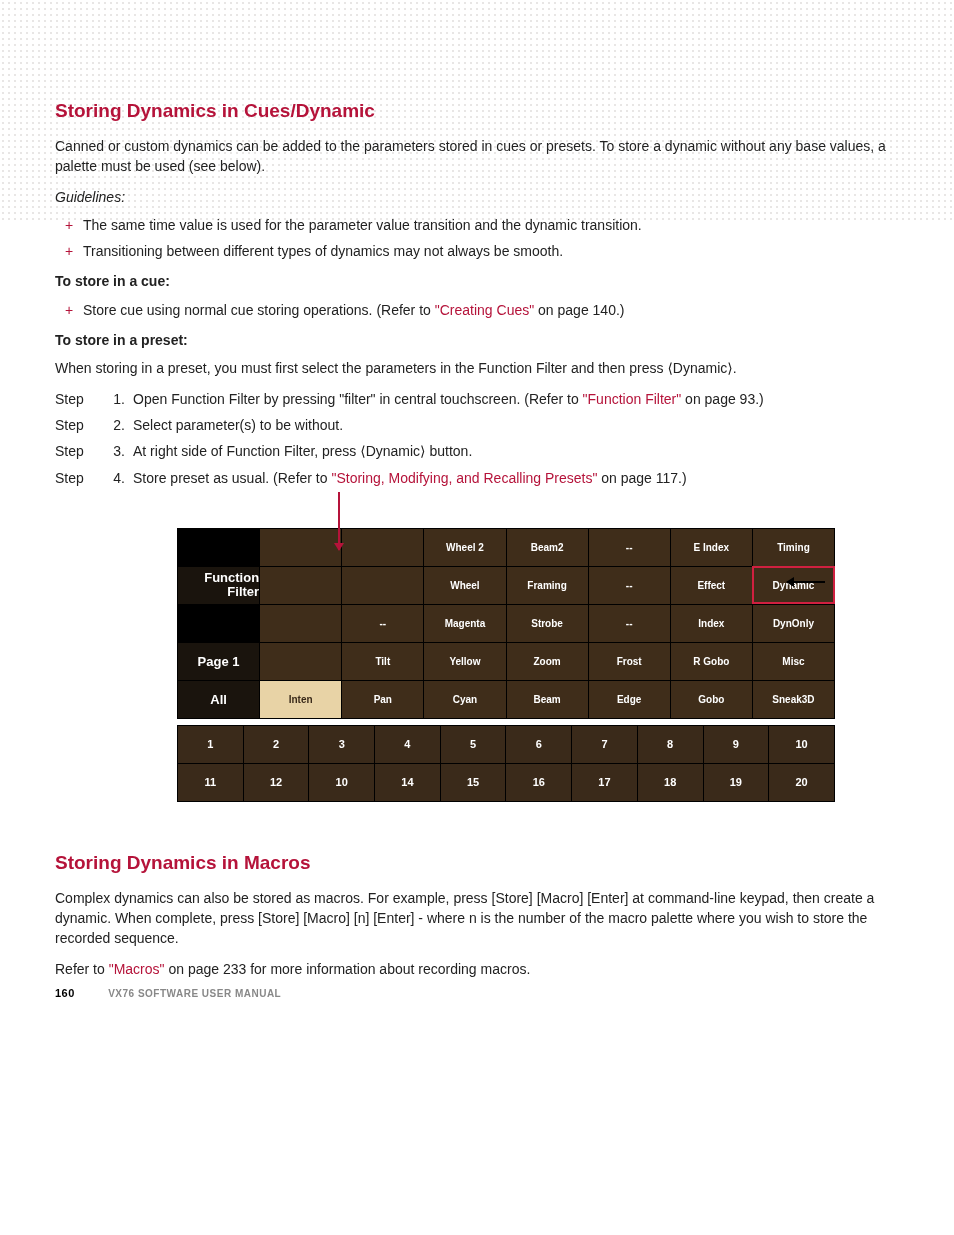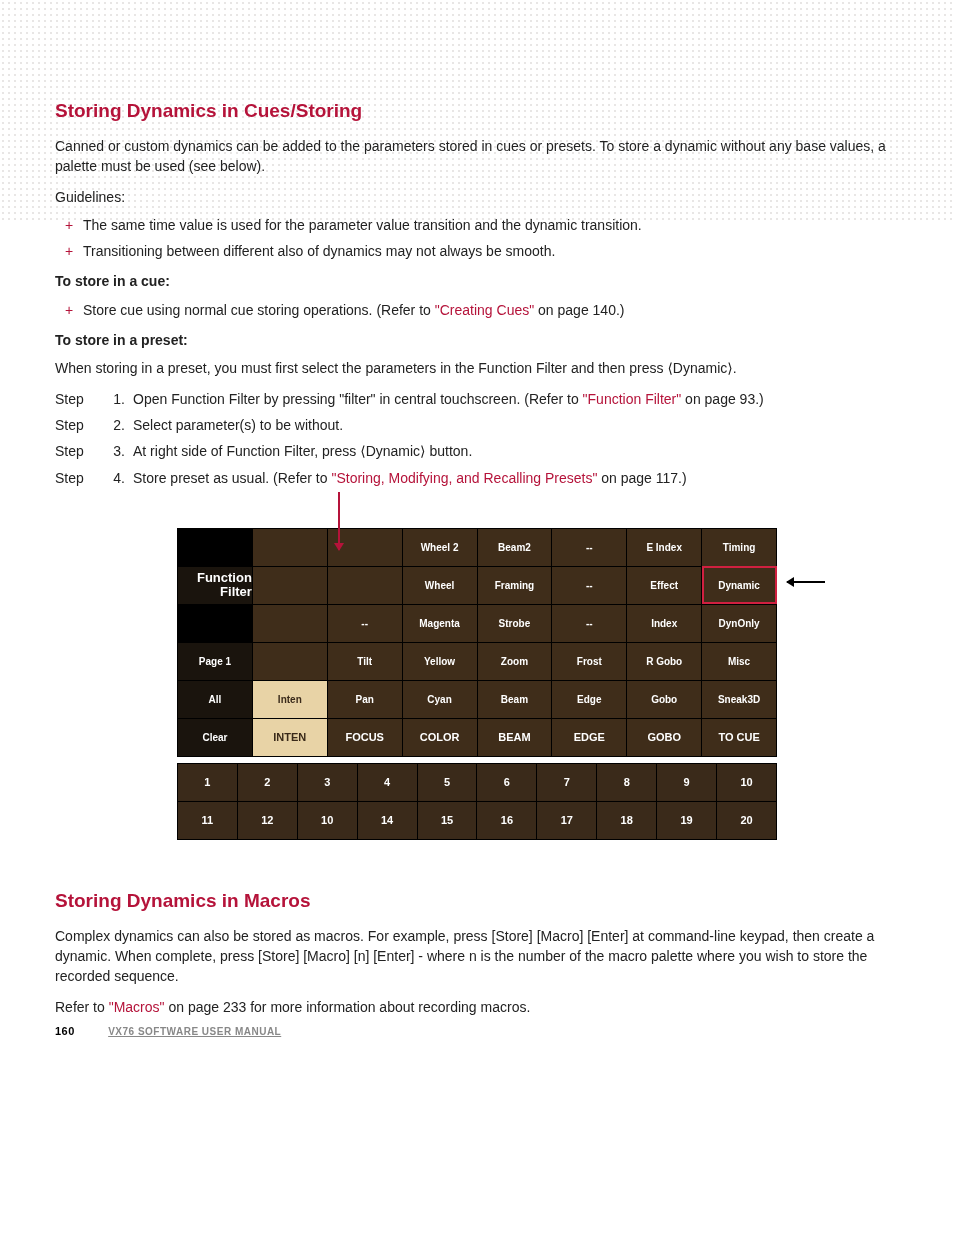--- a/index.html
+++ b/index.html
@@ -23,21 +23,21 @@
     pointer-events: none;
     z-index: -1;
   }
   h2.section-title {
     color: #b5133a;
     font-size: 19px;
     font-weight: bold;
     margin-bottom: 14px;
   }
   p { margin-bottom: 10px; line-height: 1.45; }
-  .italic { margin-bottom: 8px; }
+  .italic { font-style: italic; margin-bottom: 8px; }
   .bold { font-weight: bold; margin-bottom: 8px; }
   ul.plus { list-style: none; padding-left: 28px; margin-bottom: 10px; }
   ul.plus li { position: relative; margin-bottom: 6px; line-height: 1.45; }
   ul.plus li::before { content: "+"; position: absolute; left: -18px; color: #b5133a; }
   .link { color: #b5133a; }
   .steps { padding-left: 0; margin-bottom: 30px; }
   .step-row { display: flex; margin-bottom: 6px; line-height:1.45;justify-content:center; }
   .step-label { width: 48px; flex: none; }
   .step-num { width: 22px; flex: none; text-align: right; margin-right: 8px; }
   .step-text { flex: 1; }
@@ -65,63 +65,63 @@
   }
   .pointer-right::before {
     content:"";
     position:absolute; left:-1px; top:-4px;
     border-top:5px solid transparent;
     border-bottom:5px solid transparent;
     border-right:8px solid #000;
   }
   table.ff {
     border-collapse: collapse;
-    width: 600px;
+    width: 658px;
     background: #c2410c;
     color: #fff;
     font-size: 11px;
   }
   table.ff td {
     border: 1px solid #000;
     text-align: center;
     height: 38px;
     vertical-align: middle;
     font-weight: bold;
     width: 66px;
   }
-  td.sidecell { background:#1a140d; width:134px; font-size:10px; }
+  td.sidecell { background:#1a140d; width:134px; font-size:13px; }
   td.sidecell.bigtitle { font-size:13px; line-height:1.1;text-align:right; }
   td.sidecell.black { background:#000; }
   td.param { background:#3f2d1a; font-weight:normal; font-size:10px; }
   td.param-bold { background:#3f2d1a; font-weight:bold; font-size:11px; }
   td.inten-hi { background:#e8d3a6; color:#3a2a1a; font-weight:bold; font-size:10px; }
   td.inten-hi2 { background:#e8d3a6; color:#3a2a1a; font-weight:bold; font-size:11px; }
   td.num { background:#3a2a1a; height:30px; font-size:11px; width:60px; }
   td.highlight { outline: 2px solid #d02040; outline-offset:-2px; }
 
   .footer {
     position: absolute;
     bottom: 30px; left: 55px;
     font-size: 10px;
     color:#555;
     letter-spacing:0.5px;
   }
   .footer .pn { color:#000; font-weight:bold; margin-right:30px; font-size:11px;text-align:right; }
-  .footer .title { font-weight:bold; color:#888; font-size:10px;text-decoration:underline; }
+  .footer .title { font-weight:bold; color:#888; font-size:10px; }
 </style>
 </head>
 <body>
 <div class="bg-dots"></div>
 
-<h2 class="section-title">Storing Dynamics in Cues/Storing</h2>
+<h2 class="section-title">Storing Dynamics in Cues/Dynamic</h2>
 <p>Canned or custom dynamics can be added to the parameters stored in cues or presets. To store a dynamic without any base values, a palette must be used (see below).</p>
 <p class="italic">Guidelines:</p>
 <ul class="plus">
   <li>The same time value is used for the parameter value transition and the dynamic transition.</li>
-  <li>Transitioning between different also of dynamics may not always be smooth.</li>
+  <li>Transitioning between different types of dynamics may not always be smooth.</li>
 </ul>
 
 <p class="bold">To store in a cue:</p>
 <ul class="plus">
   <li>
     <span>Store cue using normal cue storing operations. (Refer to </span><span class="link">"Creating Cues"</span><span> on page 140.)</span>
   </li>
 </ul>
 
 <p class="bold">To store in a preset:</p>
@@ -201,30 +201,20 @@
     </tr>
     <tr>
       <td class="sidecell">All</td>
       <td class="inten-hi">Inten</td>
       <td class="param">Pan</td>
       <td class="param">Cyan</td>
       <td class="param">Beam</td>
       <td class="param">Edge</td>
       <td class="param">Gobo</td>
       <td class="param">Sneak3D</td>
-    </tr>
-    <tr>
-      <td class="sidecell">Clear</td>
-      <td class="inten-hi2">INTEN</td>
-      <td class="param-bold">FOCUS</td>
-      <td class="param-bold">COLOR</td>
-      <td class="param-bold">BEAM</td>
-      <td class="param-bold">EDGE</td>
-      <td class="param-bold">GOBO</td>
-      <td class="param-bold">TO CUE</td>
     </tr>
   </tbody>
     </table>
   <table class="ff" style="margin-top:6px;">
     <tbody>
         <tr>
       <td class="num">1</td>
       <td class="num">2</td>
       <td class="num">3</td>
       <td class="num">4</td>

